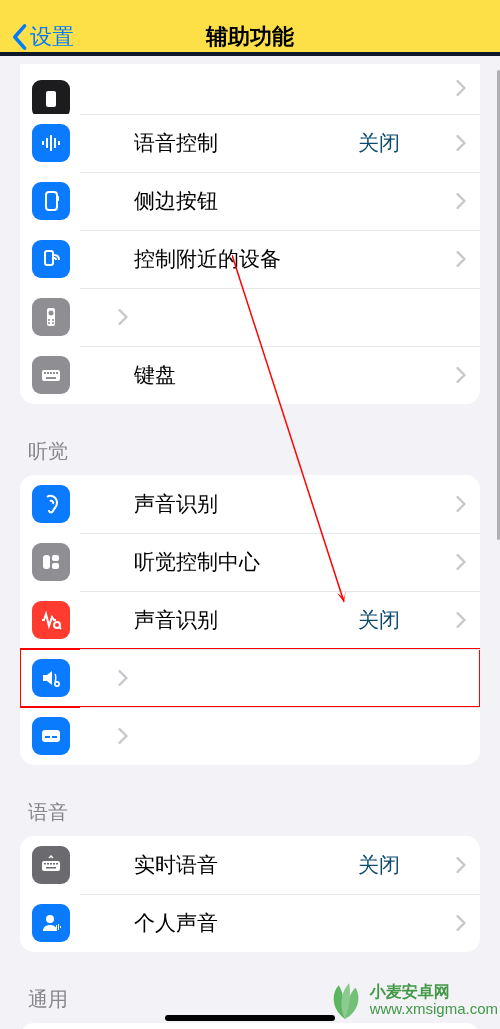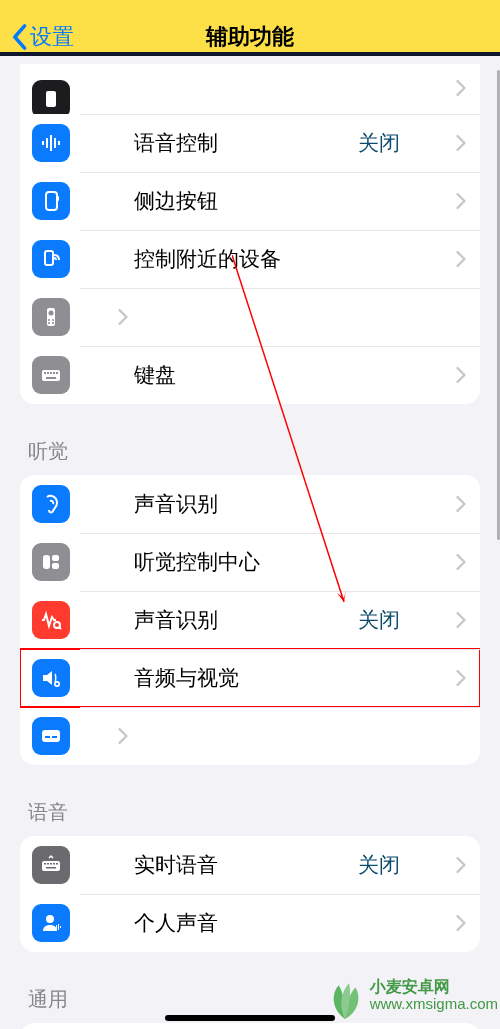--- a/index.html
+++ b/index.html
@@ -126,20 +126,21 @@
       width: 170px;
       height: 6px;
       background: #000;
       border-radius: 3px;
     }
     .watermark {
       position: absolute;
       right: 2px;
       bottom: 8px;
       display: flex;
+      align-items: center;
       gap: 4px;
       opacity: 0.9;
     }
     .wm-leaves {
       width: 42px;
       height: 42px;
     }
     .wm-text {
       display: flex;
       flex-direction: column;
@@ -312,21 +313,20 @@
     </div>
     <div class="row highlight">
       <div class="icon icon-blue">
           <svg viewBox="0 0 24 24" fill="currentColor">
             <path d="M4 9v6h4l5 4V5l-5 4H4z"></path>
             <path d="M16 8c1 1 1 7 0 8" stroke="currentColor" stroke-width="1.5" fill="none"></path>
             <circle cx="18" cy="18" r="3" fill="currentColor"></circle>
             <circle cx="18" cy="18" r="1.3" fill="#0a7aff"></circle>
           </svg>
         </div>
-      <div class="label">音频与视觉</div>
       <svg class="chevron" viewBox="0 0 8 14" fill="none" stroke="currentColor" stroke-width="2" stroke-linecap="round">
           <polyline points="1,1 7,7 1,13"></polyline>
         </svg>
     </div>
     <div class="row">
       <div class="icon icon-blue">
           <svg viewBox="0 0 24 24" fill="currentColor">
             <rect x="3" y="6" width="18" height="12" rx="3"></rect>
             <rect x="6" y="12" width="5" height="2" fill="#0a7aff"></rect>
             <rect x="13" y="12" width="5" height="2" fill="#0a7aff"></rect>

